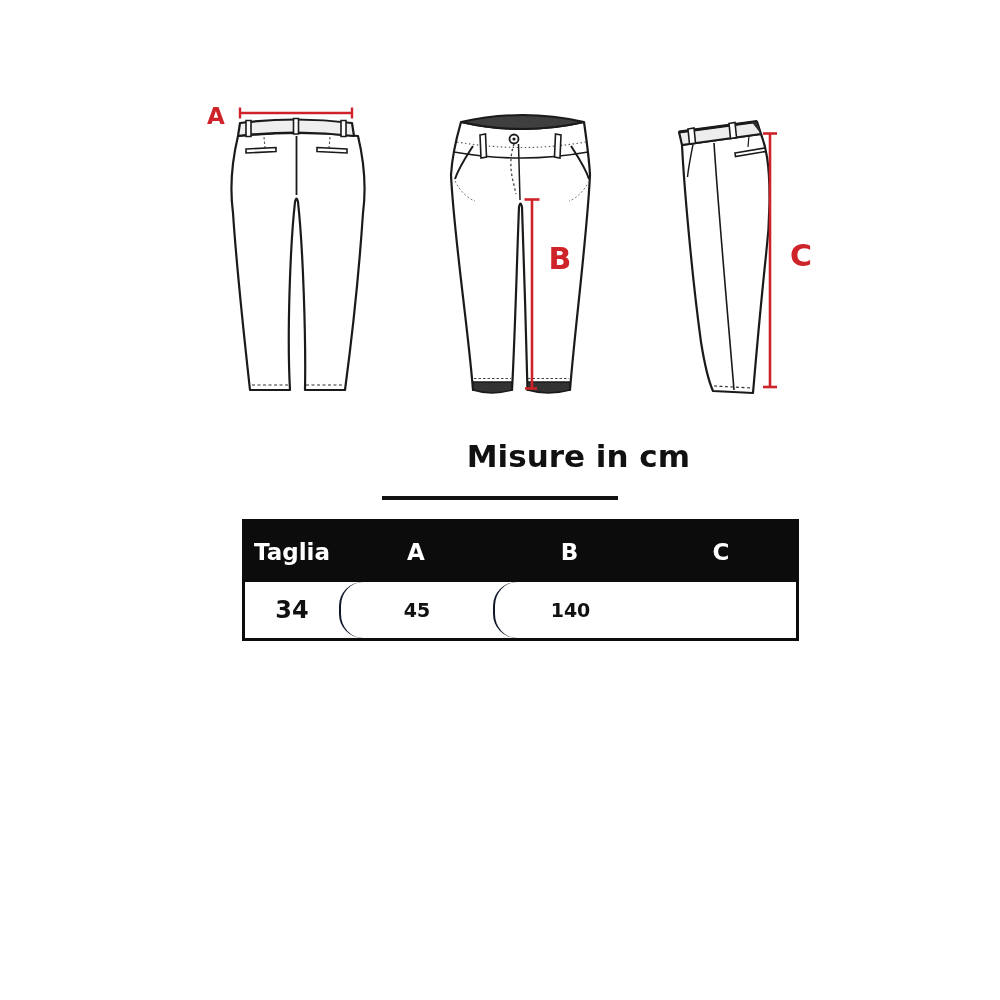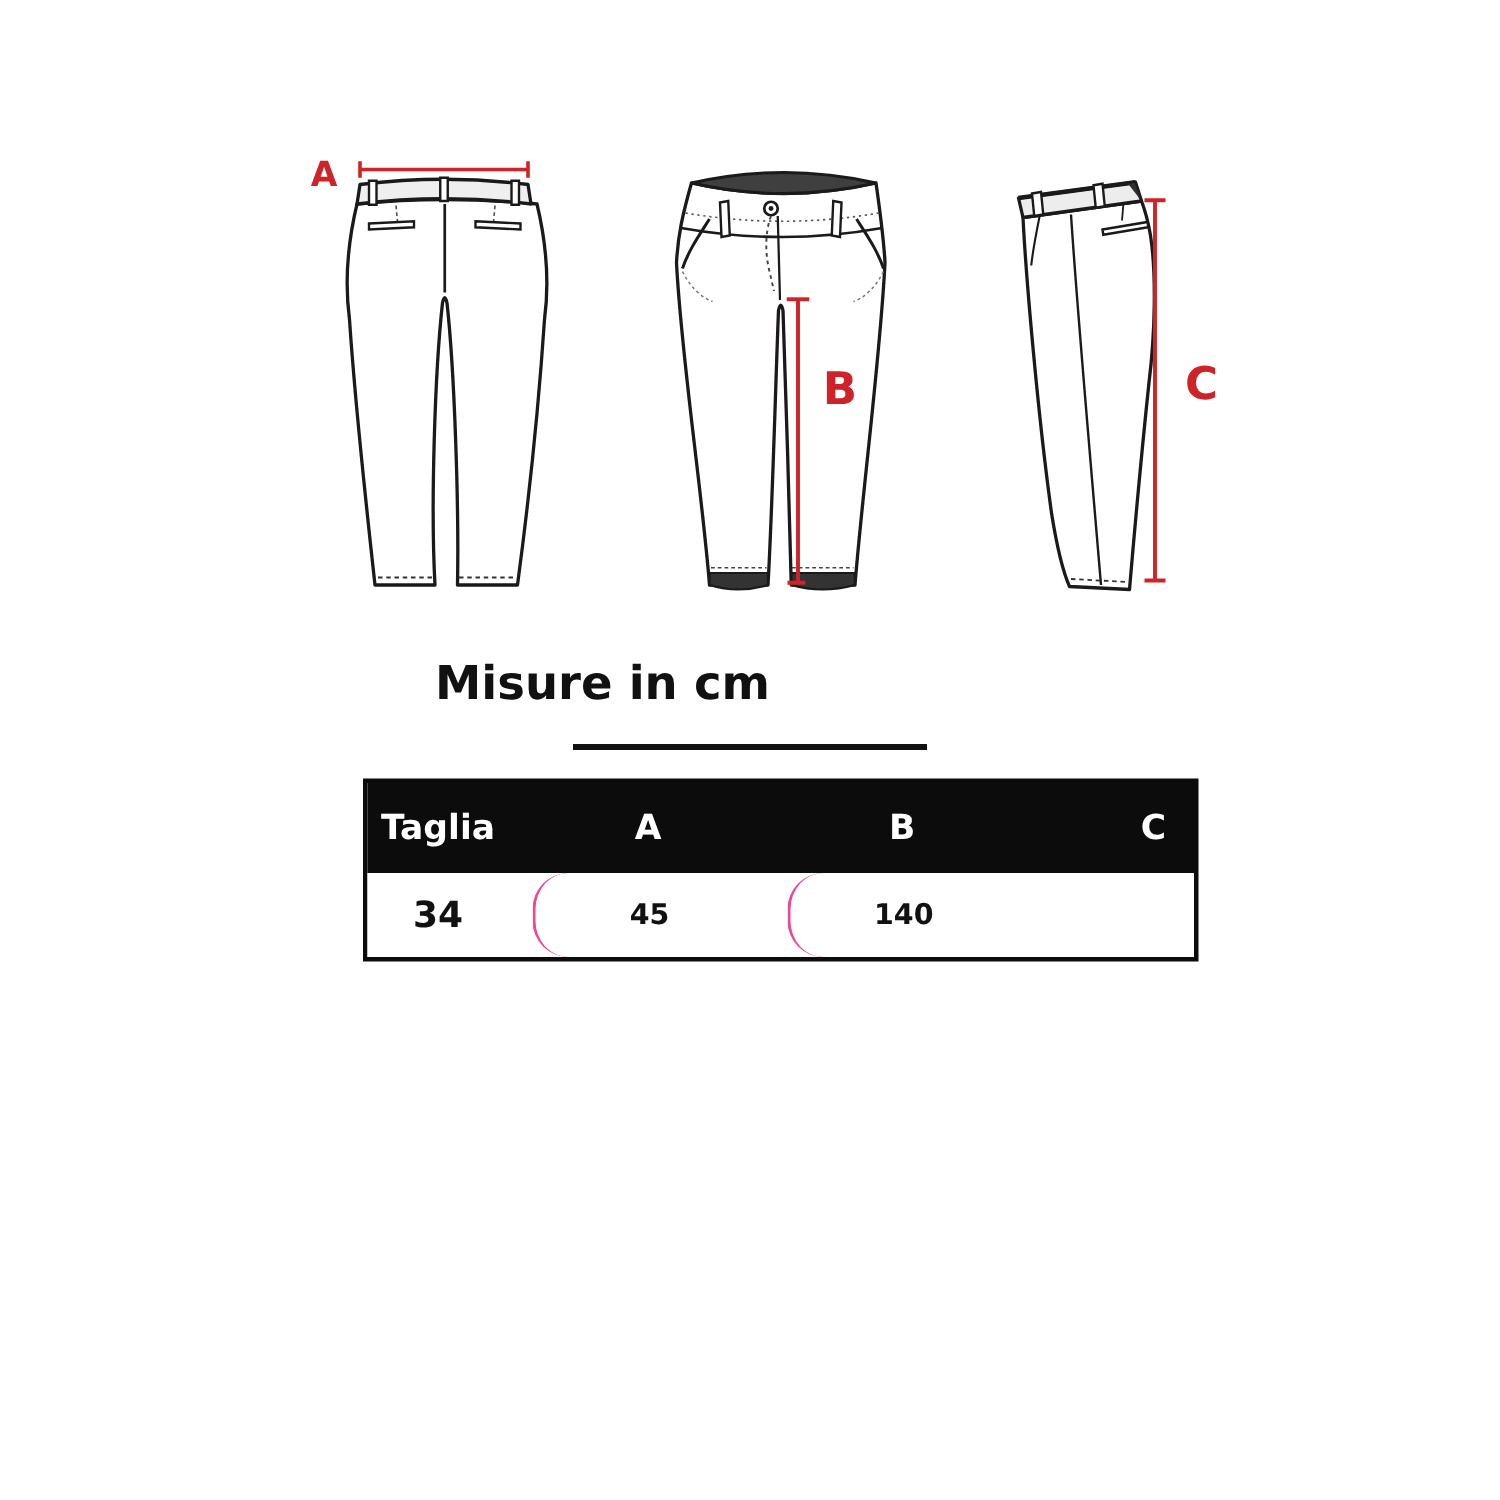--- a/index.html
+++ b/index.html
@@ -3,36 +3,36 @@
 <meta charset="utf-8">
 <style>
   html,body{margin:0;padding:0;background:#ffffff;}
   .canvas{
     position:relative;width:1000px;height:1000px;background:#ffffff;
     font-family:"DejaVu Sans","Liberation Sans",sans-serif;overflow:hidden;
   }
   .abs{position:absolute;}
   svg text{font-family:"DejaVu Sans","Liberation Sans",sans-serif;font-weight:bold;}
   .title{
-    left:290px;top:438px;width:400px;text-align:left;
+    left:290px;top:438px;width:400px;text-align:right;
     font-size:31px;font-weight:bold;color:#111;letter-spacing:0px;
   }
   .title-underline{left:382px;top:496px;width:236px;height:4px;background:#121212;}
   .size-table{
     left:242px;top:519px;width:557px;box-sizing:border-box;
     border:3px solid #0C0C0C;
   }
-  .tr{display:grid;grid-template-columns:94px 154px 153px 150px;gap:16px;}
+  .tr{display:grid;grid-template-columns:94px 154px 153px 150px;}
   .tr.header{background:#0C0C0C;height:60px;}
   .tr.data{background:#ffffff;height:56px;}
   .td{display:flex;align-items:center;justify-content:center;box-sizing:border-box;}
   .tr.header .td{color:#ffffff;font-weight:bold;font-size:23px;}
   .tr.data .td{color:#111;font-weight:bold;font-size:19px;border-radius:24px;}
   .tr.data .td.first{font-size:24px;}
-  .tr.data .td + .td{border-left:2px solid #ec4899;}
+  .tr.data .td + .td{border-left:2px solid #0f172a;}
 </style>
 </head>
 <body>
 
 <div class="canvas">
 
   <svg class="abs" style="left:200px;top:95px;" width="170" height="310" viewBox="0 0 170 310">
 
     <path d="M38,41 C33,62 29,88 33,118 C37,178 45,250 50,295 L90,295
              C87,242 90,152 95,107 Q96.5,100 98,107 C103,152 106,242 105,295

